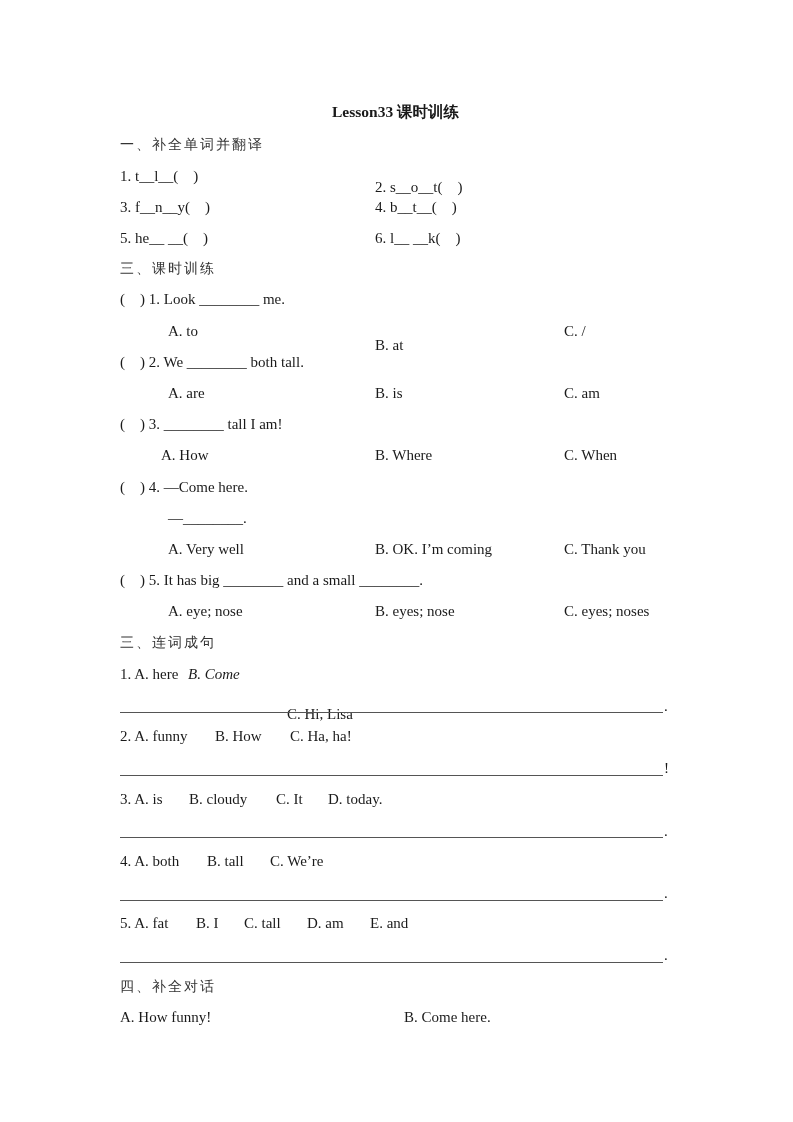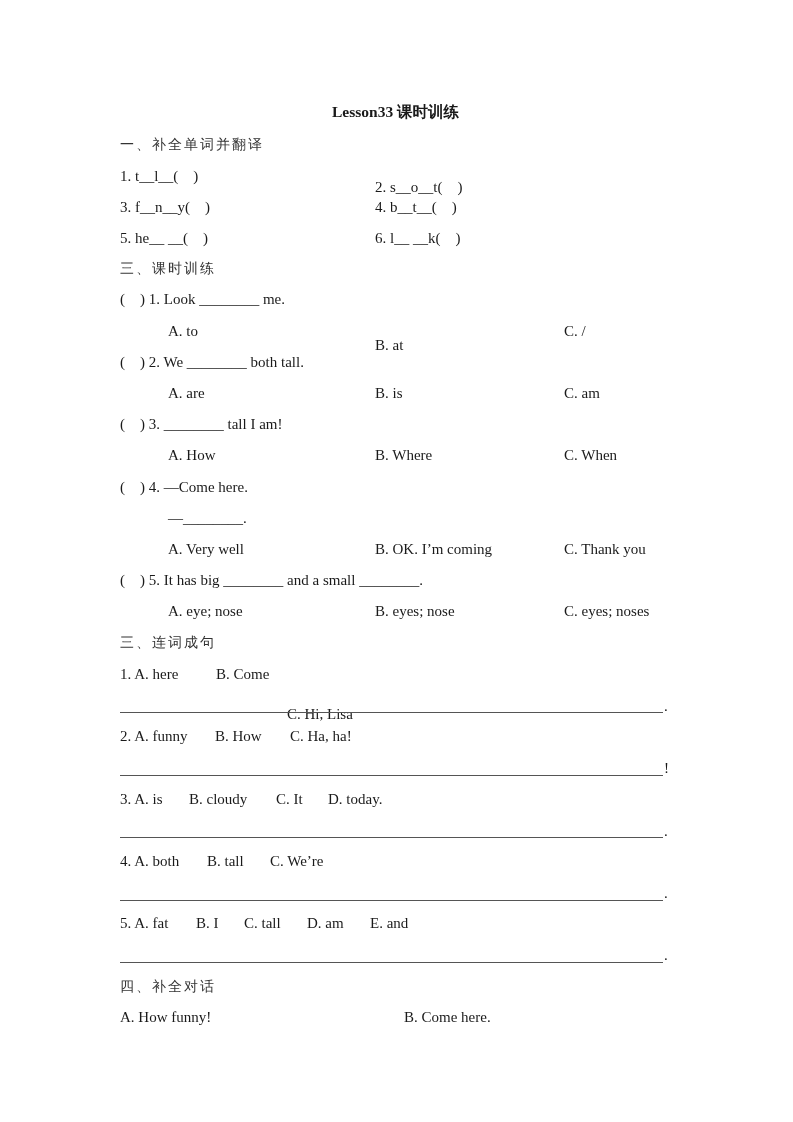--- a/index.html
+++ b/index.html
@@ -30,39 +30,39 @@
 <div class="abs" style="left:168px; top:322px;">A. to</div>
 <div class="abs" style="left:375px; top:328px;margin-top:8px;">B. at</div>
 <div class="abs" style="left:564px; top:322px;">C. /</div>
 
 <div class="abs" style="left:120px; top:353px;">(    ) 2. We ________ both tall.</div>
 <div class="abs" style="left:168px; top:384px;">A. are</div>
 <div class="abs" style="left:375px; top:384px;">B. is</div>
 <div class="abs" style="left:564px; top:384px;">C. am</div>
 
 <div class="abs" style="left:120px; top:415px;">(    ) 3. ________ tall I am!</div>
-<div class="abs" style="left:168px; top:446px;">A. How</div>
+<div class="abs" style="left:161px; top:446px;">A. How</div>
 <div class="abs" style="left:375px; top:446px;">B. Where</div>
 <div class="abs" style="left:564px; top:446px;">C. When</div>
 
 <div class="abs" style="left:120px; top:478px;">(    ) 4. —Come here.</div>
 <div class="abs" style="left:168px; top:509px;">—________.</div>
 <div class="abs" style="left:168px; top:540px;">A. Very well</div>
 <div class="abs" style="left:375px; top:540px;">B. OK. I’m coming</div>
 <div class="abs" style="left:564px; top:540px;">C. Thank you</div>
 
 <div class="abs" style="left:120px; top:571px;">(    ) 5. It has big ________ and a small ________.</div>
 <div class="abs" style="left:168px; top:602px;">A. eye; nose</div>
 <div class="abs" style="left:375px; top:602px;">B. eyes; nose</div>
 <div class="abs" style="left:564px; top:602px;">C. eyes; noses</div>
 
 <div class="abs cn" style="left:120px; top:633px;">三、连词成句</div>
 
 <div class="abs" style="left:120px; top:665px;">1. A. here</div>
-<div class="abs" style="left:216px; top:665px;">B. Come</div>
+<div class="abs" style="left:188px; top:665px;font-style:italic;">B. Come</div>
 <div class="abs" style="left:287px; top:665px;margin-top:40px;">C. Hi, Lisa</div>
 <div class="ans-line" style="top:712px;"></div>
 <div class="ans-end" style="top:697px;">.</div>
 
 <div class="abs" style="left:120px; top:727px;">2. A. funny</div>
 <div class="abs" style="left:215px; top:727px;">B. How</div>
 <div class="abs" style="left:290px; top:727px;">C. Ha, ha!</div>
 <div class="ans-line" style="top:775px;"></div>
 <div class="ans-end" style="top:759px;">!</div>
 

